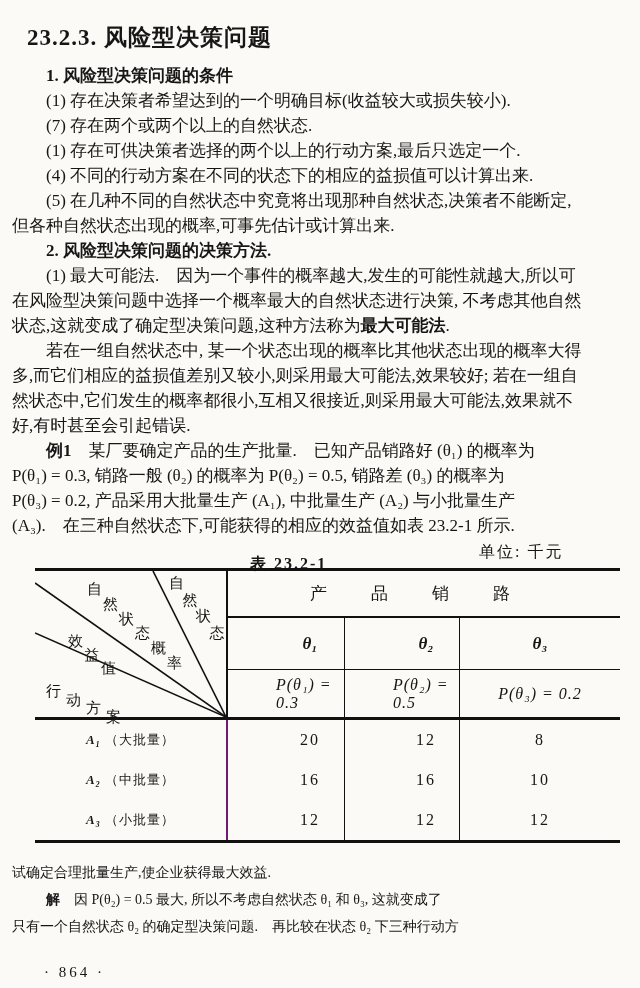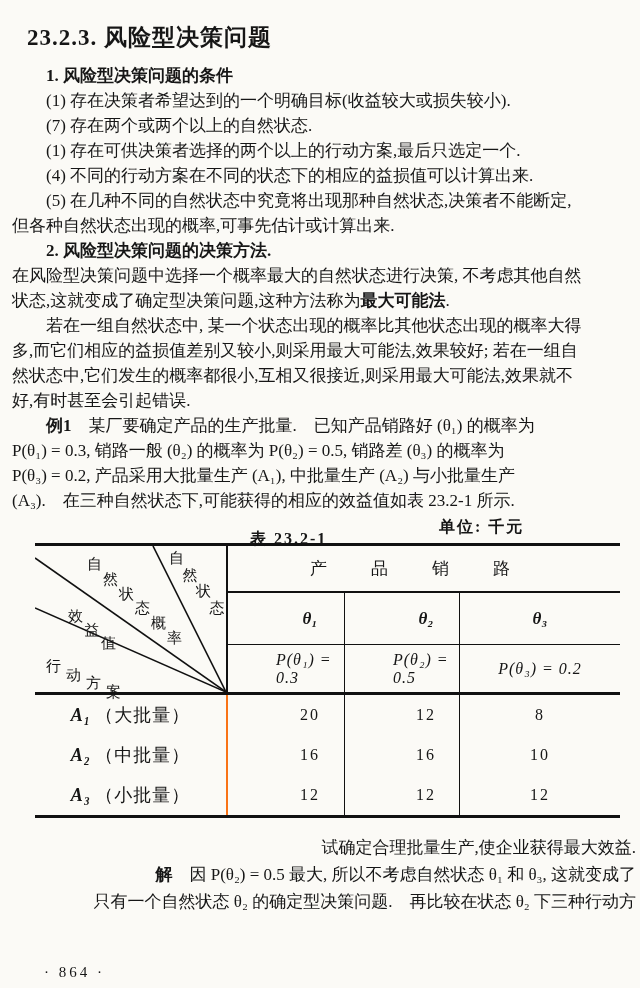--- a/index.html
+++ b/index.html
@@ -21,21 +21,21 @@
   }
 
   .lines{margin:8px 4px 0 12px;font-size:17px;}
   .line{line-height:25px;white-space:nowrap;}
   .line.indent{padding-left:34px;}
   .line .b{font-weight:bold;}
 
   
   .caption-bar{position:relative;height:22px;margin:4px 0 4px 35px;width:585px;font-size:16px;}
   .caption-bar .cap{position:absolute;left:215px;top:12px;font-weight:bold;letter-spacing:2px;}
-  .caption-bar .unit{position:absolute;left:404px;top:0;font-weight:bold;letter-spacing:2px;}
+  .caption-bar .unit{position:absolute;left:444px;top:0;font-weight:normal;letter-spacing:2px;}
 
   
   .tbl{
     position:relative;
     margin-left:35px;
     width:585px;
     border-top:3px solid #111;
     border-bottom:3px solid #111;
     display:grid;
     grid-template-columns:193px 117px 115px 160px;
@@ -58,25 +58,25 @@
     grid-row:1/2;grid-column:2/5;
     border-bottom:2px solid #111;
     font-weight:normal;
     letter-spacing:44px;
     padding-left:16px;
     font-size:17px;
   }
   .th{border-bottom:1.5px solid #111;font-weight:bold;font-style:italic;font-size:17px;}
   .pr{border-bottom:3px solid #111;font-style:italic;letter-spacing:1px;}
   .vline{border-right:1.5px solid #111;padding-left:48px;}
-  .act{border-right:2px solid #f97316;font-size:18px;letter-spacing:1px;}
+  .act{border-right:2px solid #701a75;font-size:13px;letter-spacing:1px;}
   .act .v{font-style:italic;font-weight:bold;margin-right:4px;}
   .val{letter-spacing:2px;font-size:16px;}
 
-  .after-lines{margin:16px 4px 0 12px;font-size:17px;text-align:right;}
+  .after-lines{margin:16px 4px 0 12px;font-size:14px;}
   .after-lines .line{line-height:27px;}
 
   .footer{
     position:absolute;left:44px;top:942px;
     font-size:15px;letter-spacing:3px;
   }
 </style>
 </head>
 <body>
 
@@ -86,20 +86,21 @@
 
   <div class="lines" id="body-lines">
       <div class="line indent"><span class="b">1. 风险型决策问题的条件</span></div>
       <div class="line indent"><span>(1) 存在决策者希望达到的一个明确目标(收益较大或损失较小).</span></div>
       <div class="line indent"><span>(7) 存在两个或两个以上的自然状态.</span></div>
       <div class="line indent"><span>(1) 存在可供决策者选择的两个以上的行动方案,最后只选定一个.</span></div>
       <div class="line indent"><span>(4) 不同的行动方案在不同的状态下的相应的益损值可以计算出来.</span></div>
       <div class="line indent"><span>(5) 在几种不同的自然状态中究竟将出现那种自然状态,决策者不能断定,</span></div>
       <div class="line"><span>但各种自然状态出现的概率,可事先估计或计算出来.</span></div>
       <div class="line indent"><span class="b">2. 风险型决策问题的决策方法.</span></div>
+      <div class="line indent"><span>(1) 最大可能法.　因为一个事件的概率越大,发生的可能性就越大,所以可</span></div>
       <div class="line"><span>在风险型决策问题中选择一个概率最大的自然状态进行决策, 不考虑其他自然</span></div>
       <div class="line"><span>状态,这就变成了确定型决策问题,这种方法称为</span><span class="b">最大可能法</span><span>.</span></div>
       <div class="line indent"><span>若在一组自然状态中, 某一个状态出现的概率比其他状态出现的概率大得</span></div>
       <div class="line"><span>多,而它们相应的益损值差别又较小,则采用最大可能法,效果较好; 若在一组自</span></div>
       <div class="line"><span>然状态中,它们发生的概率都很小,互相又很接近,则采用最大可能法,效果就不</span></div>
       <div class="line"><span>好,有时甚至会引起错误.</span></div>
       <div class="line indent"><span class="b">例1</span><span>　某厂要确定产品的生产批量.　已知产品销路好 (θ₁) 的概率为</span></div>
       <div class="line"><span>P(θ₁) = 0.3, 销路一般 (θ₂) 的概率为 P(θ₂) = 0.5, 销路差 (θ₃) 的概率为</span></div>
       <div class="line"><span>P(θ₃) = 0.2, 产品采用大批量生产 (A₁), 中批量生产 (A₂) 与小批量生产</span></div>
       <div class="line"><span>(A₃).　在三种自然状态下,可能获得的相应的效益值如表 23.2-1 所示.</span></div>

